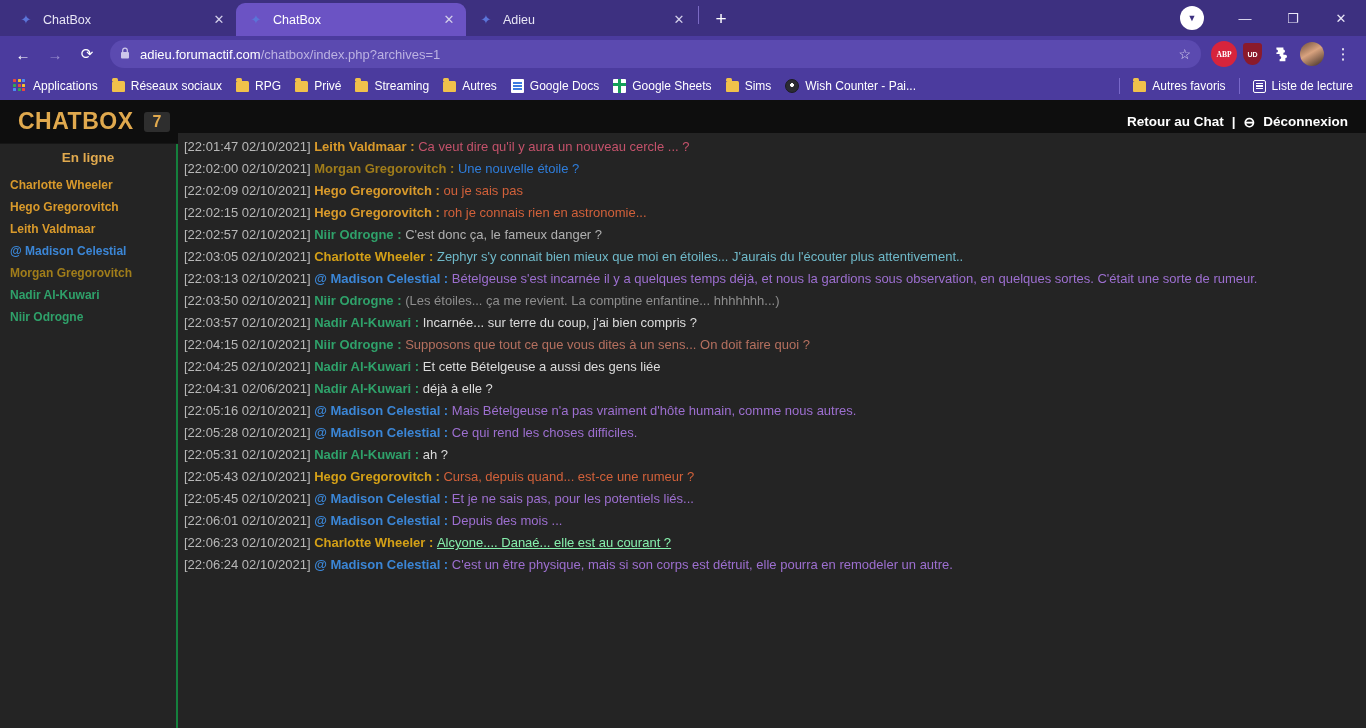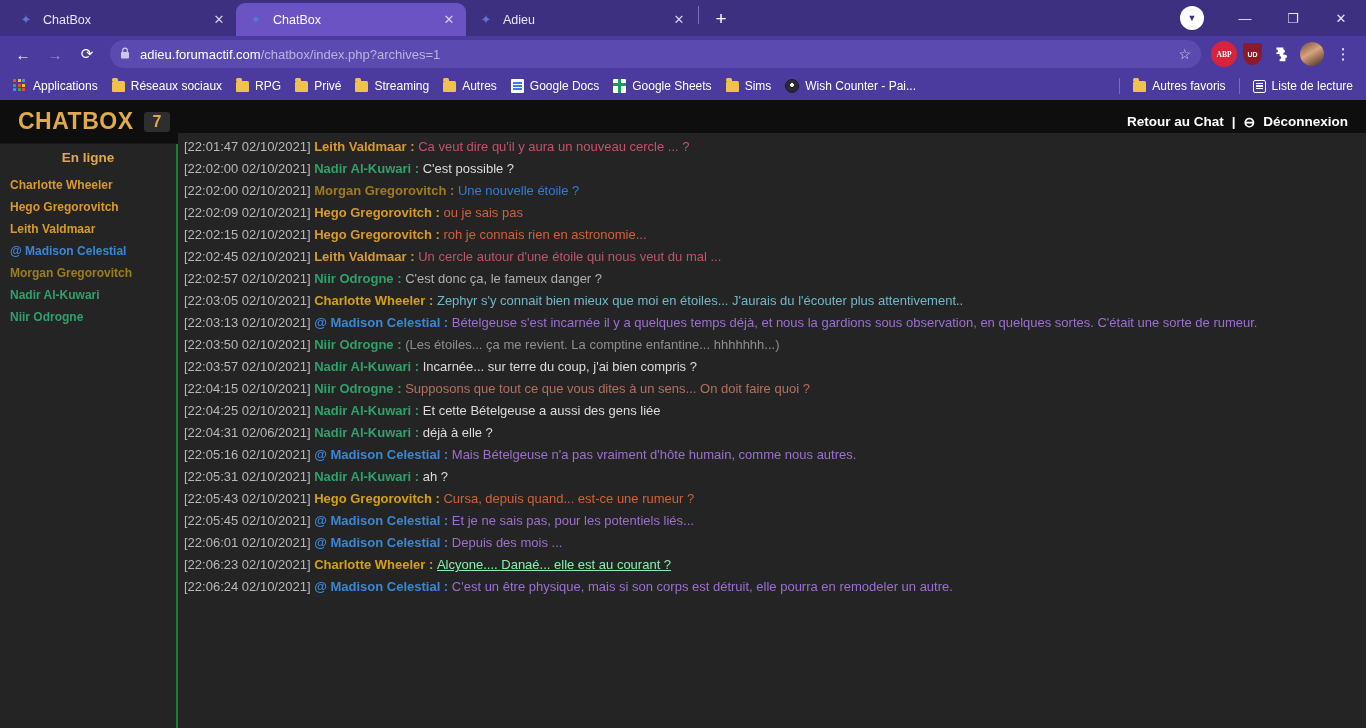--- a/index.html
+++ b/index.html
@@ -367,34 +367,33 @@
             <div class="user" style="color: rgb(217, 154, 43);">Leith Valdmaar</div>
             <div class="user" style="color: rgb(59, 134, 214);">@ Madison Celestial</div>
             <div class="user" style="color: rgb(160, 125, 26);">Morgan Gregorovitch</div>
             <div class="user" style="color: rgb(47, 161, 106);">Nadir Al-Kuwari</div>
             <div class="user" style="color: rgb(47, 161, 106);">Niir Odrogne</div>
           </div>
       </div>
 
       <div class="cb-messages" id="message-list" style="margin-top: -11px;">
           <div class="msg"><span class="ts">[22:01:47 02/10/2021]</span> <span class="who" style="color: rgb(217, 154, 43);">Leith Valdmaar</span><span class="colon" style="color: rgb(217, 154, 43);"> : </span><span class="txt" style="color: rgb(196, 82, 107);">Ca veut dire qu'il y aura un nouveau cercle ... ?</span></div>
-          <div class="msg"><span class="ts">[22:02:00 02/10/2021]</span> <span class="who" style="color: rgb(47, 161, 106);">Nadir Al-Kuwari</span><span class="colon" style="color: rgb(47, 161, 106);"> : </span><span class="txt" style="color: rgb(220, 220, 220);">C'est possible ?</span></div>
           <div class="msg"><span class="ts">[22:02:00 02/10/2021]</span> <span class="who" style="color: rgb(160, 125, 26);">Morgan Gregorovitch</span><span class="colon" style="color: rgb(160, 125, 26);"> : </span><span class="txt" style="color: rgb(46, 125, 219);">Une nouvelle étoile ?</span></div>
           <div class="msg"><span class="ts">[22:02:09 02/10/2021]</span> <span class="who" style="color: rgb(217, 154, 43);">Hego Gregorovitch</span><span class="colon" style="color: rgb(217, 154, 43);"> : </span><span class="txt" style="color: rgb(210, 97, 58);">ou je sais pas</span></div>
           <div class="msg"><span class="ts">[22:02:15 02/10/2021]</span> <span class="who" style="color: rgb(217, 154, 43);">Hego Gregorovitch</span><span class="colon" style="color: rgb(217, 154, 43);"> : </span><span class="txt" style="color: rgb(210, 97, 58);">roh je connais rien en astronomie...</span></div>
-          <div class="msg"><span class="ts">[22:02:45 02/10/2021]</span> <span class="who" style="color: rgb(217, 154, 43);">Leith Valdmaar</span><span class="colon" style="color: rgb(217, 154, 43);"> : </span><span class="txt" style="color: rgb(196, 82, 107);">Un cercle autour d'une étoile qui nous veut du mal ...</span></div>
           <div class="msg"><span class="ts">[22:02:57 02/10/2021]</span> <span class="who" style="color: rgb(47, 161, 106);">Niir Odrogne</span><span class="colon" style="color: rgb(47, 161, 106);"> : </span><span class="txt" style="color: rgb(176, 176, 176);">C'est donc ça, le fameux danger ?</span></div>
           <div class="msg"><span class="ts">[22:03:05 02/10/2021]</span> <span class="who" style="color: rgb(212, 160, 23);">Charlotte Wheeler</span><span class="colon" style="color: rgb(212, 160, 23);"> : </span><span class="txt" style="color: rgb(111, 185, 201);">Zephyr s'y connait bien mieux que moi en étoiles... J'aurais du l'écouter plus attentivement..</span></div>
           <div class="msg"><span class="ts">[22:03:13 02/10/2021]</span> <span class="who" style="color: rgb(59, 134, 214);">@ Madison Celestial</span><span class="colon" style="color: rgb(59, 134, 214);"> : </span><span class="txt" style="color: rgb(157, 111, 208);">Bételgeuse s'est incarnée il y a quelques temps déjà, et nous la gardions sous observation, en quelques sortes. C'était une sorte de rumeur.</span></div>
           <div class="msg"><span class="ts">[22:03:50 02/10/2021]</span> <span class="who" style="color: rgb(47, 161, 106);">Niir Odrogne</span><span class="colon" style="color: rgb(47, 161, 106);"> : </span><span class="txt" style="color: rgb(142, 142, 142);">(Les étoiles... ça me revient. La comptine enfantine... hhhhhhh...)</span></div>
           <div class="msg"><span class="ts">[22:03:57 02/10/2021]</span> <span class="who" style="color: rgb(47, 161, 106);">Nadir Al-Kuwari</span><span class="colon" style="color: rgb(47, 161, 106);"> : </span><span class="txt" style="color: rgb(220, 220, 220);">Incarnée... sur terre du coup, j'ai bien compris ?</span></div>
           <div class="msg"><span class="ts">[22:04:15 02/10/2021]</span> <span class="who" style="color: rgb(47, 161, 106);">Niir Odrogne</span><span class="colon" style="color: rgb(47, 161, 106);"> : </span><span class="txt" style="color: rgb(181, 112, 95);">Supposons que tout ce que vous dites à un sens... On doit faire quoi ?</span></div>
           <div class="msg"><span class="ts">[22:04:25 02/10/2021]</span> <span class="who" style="color: rgb(47, 161, 106);">Nadir Al-Kuwari</span><span class="colon" style="color: rgb(47, 161, 106);"> : </span><span class="txt" style="color: rgb(220, 220, 220);">Et cette Bételgeuse a aussi des gens liée</span></div>
           <div class="msg"><span class="ts">[22:04:31 02/06/2021]</span> <span class="who" style="color: rgb(47, 161, 106);">Nadir Al-Kuwari</span><span class="colon" style="color: rgb(47, 161, 106);"> : </span><span class="txt" style="color: rgb(220, 220, 220);">déjà à elle ?</span></div>
           <div class="msg"><span class="ts">[22:05:16 02/10/2021]</span> <span class="who" style="color: rgb(59, 134, 214);">@ Madison Celestial</span><span class="colon" style="color: rgb(59, 134, 214);"> : </span><span class="txt" style="color: rgb(157, 111, 208);">Mais Bételgeuse n'a pas vraiment d'hôte humain, comme nous autres.</span></div>
+          <div class="msg"><span class="ts">[22:05:28 02/10/2021]</span> <span class="who" style="color: rgb(59, 134, 214);">@ Madison Celestial</span><span class="colon" style="color: rgb(59, 134, 214);"> : </span><span class="txt" style="color: rgb(157, 111, 208);">Ce qui rend les choses difficiles.</span></div>
           <div class="msg"><span class="ts">[22:05:31 02/10/2021]</span> <span class="who" style="color: rgb(47, 161, 106);">Nadir Al-Kuwari</span><span class="colon" style="color: rgb(47, 161, 106);"> : </span><span class="txt" style="color: rgb(220, 220, 220);">ah ?</span></div>
           <div class="msg"><span class="ts">[22:05:43 02/10/2021]</span> <span class="who" style="color: rgb(212, 160, 23);">Hego Gregorovitch</span><span class="colon" style="color: rgb(212, 160, 23);"> : </span><span class="txt" style="color: rgb(210, 97, 58);">Cursa, depuis quand... est-ce une rumeur ?</span></div>
           <div class="msg"><span class="ts">[22:05:45 02/10/2021]</span> <span class="who" style="color: rgb(59, 134, 214);">@ Madison Celestial</span><span class="colon" style="color: rgb(59, 134, 214);"> : </span><span class="txt" style="color: rgb(157, 111, 208);">Et je ne sais pas, pour les potentiels liés...</span></div>
           <div class="msg"><span class="ts">[22:06:01 02/10/2021]</span> <span class="who" style="color: rgb(59, 134, 214);">@ Madison Celestial</span><span class="colon" style="color: rgb(59, 134, 214);"> : </span><span class="txt" style="color: rgb(157, 111, 208);">Depuis des mois ...</span></div>
           <div class="msg"><span class="ts">[22:06:23 02/10/2021]</span> <span class="who" style="color: rgb(212, 160, 23);">Charlotte Wheeler</span><span class="colon" style="color: rgb(212, 160, 23);"> : </span><span class="txt" style="color: #86efac; text-decoration: underline;">Alcyone.... Danaé... elle est au courant ?</span></div>
           <div class="msg"><span class="ts">[22:06:24 02/10/2021]</span> <span class="who" style="color: rgb(59, 134, 214);">@ Madison Celestial</span><span class="colon" style="color: rgb(59, 134, 214);"> : </span><span class="txt" style="color: rgb(157, 111, 208);">C'est un être physique, mais si son corps est détruit, elle pourra en remodeler un autre.</span></div>
         </div>
 
     </div>
   </div>

